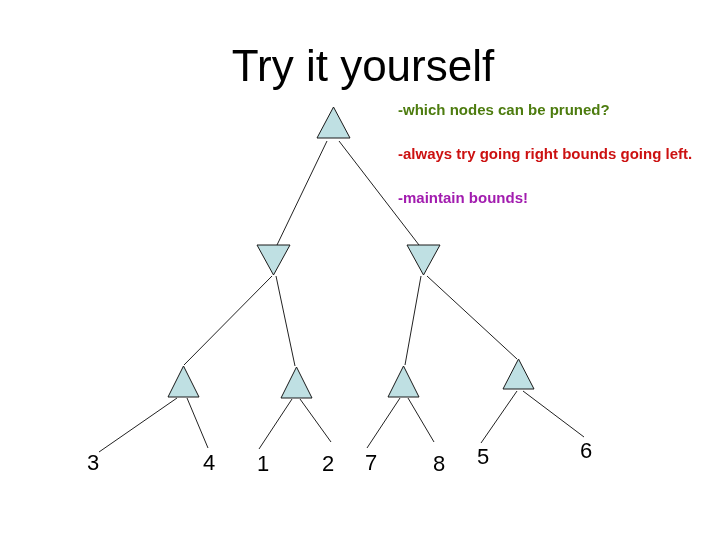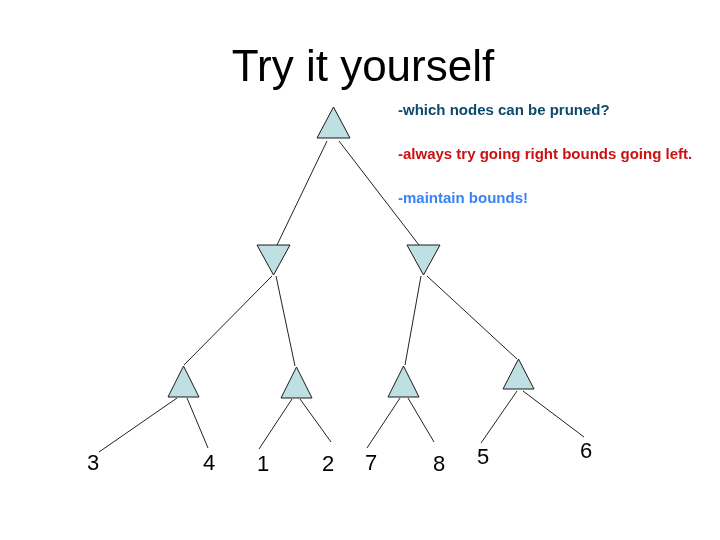--- a/index.html
+++ b/index.html
@@ -19,23 +19,23 @@
     margin:0 0 24px 0;white-space:nowrap;
   }
   #tree-svg{position:absolute;left:0;top:0;}
 </style>
 </head>
 <body>
 
 <div class="slide">
   <div class="title" style="color: rgb(0, 0, 0);">Try it yourself</div>
   <div class="annotations">
-      <div class="annotation" style="color: #0c4a6e;">-which nodes can be pruned?</div>
+      <div class="annotation" style="color: #4d7c0f;">-which nodes can be pruned?</div>
       <div class="annotation" style="color: rgb(204, 17, 17);">-always try going right bounds going left.</div>
-      <div class="annotation" style="color: #3b82f6;">-maintain bounds!</div>
+      <div class="annotation" style="color: #a21caf;">-maintain bounds!</div>
     </div>
   <svg id="tree-svg" width="720" height="540" viewBox="0 0 720 540">
       <line x1="327" y1="141" x2="277" y2="245" stroke="#222222" stroke-width="1"></line>
       <line x1="339" y1="141" x2="419" y2="245" stroke="#222222" stroke-width="1"></line>
       <line x1="272" y1="276" x2="184" y2="365" stroke="#222222" stroke-width="1"></line>
       <line x1="276" y1="276" x2="295" y2="366" stroke="#222222" stroke-width="1"></line>
       <line x1="421" y1="276" x2="405" y2="365" stroke="#222222" stroke-width="1"></line>
       <line x1="427" y1="276" x2="517" y2="359" stroke="#222222" stroke-width="1"></line>
       <line x1="177" y1="398" x2="99" y2="452" stroke="#222222" stroke-width="1"></line>
       <line x1="187" y1="398" x2="208" y2="448" stroke="#222222" stroke-width="1"></line>

